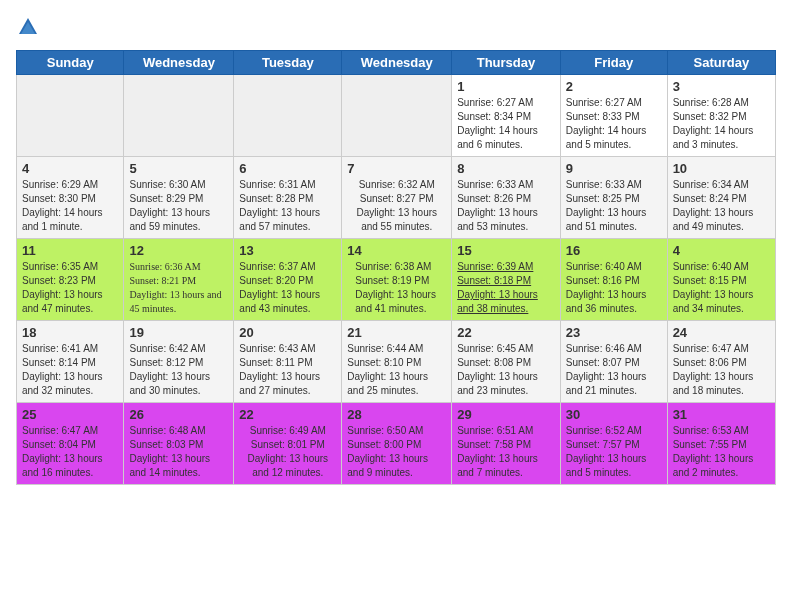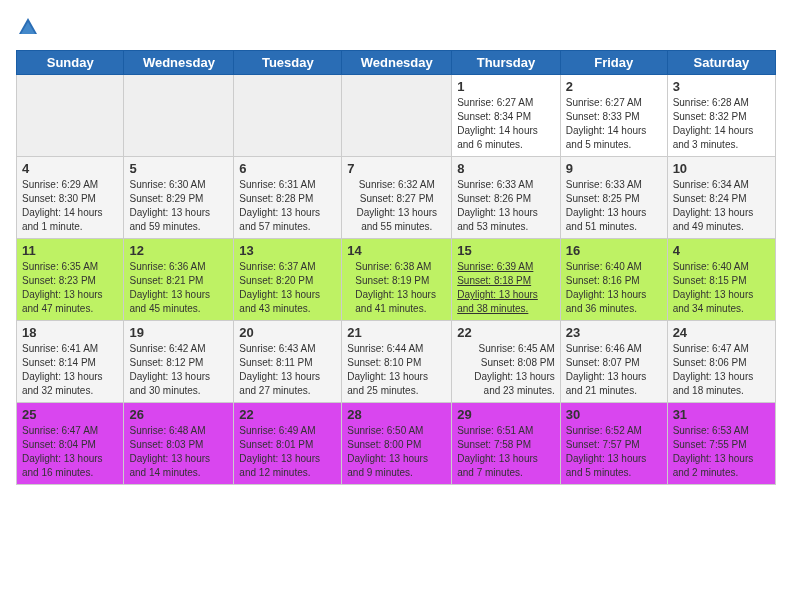--- a/index.html
+++ b/index.html
@@ -125,21 +125,21 @@
       </tr>
       <tr style="background: #bef264;">
         <td>
           <span class="day-num">11</span>
           <div class="day-info" style="white-space: pre-line;">Sunrise: 6:35 AM
 Sunset: 8:23 PM
 Daylight: 13 hours and 47 minutes.</div>
         </td>
         <td>
           <span class="day-num">12</span>
-          <div class="day-info" style="white-space: pre-line;">Sunrise: 6:36 AM
+          <div class="day-info" style="white-space: pre-line; font-family: Liberation Serif, serif;">Sunrise: 6:36 AM
 Sunset: 8:21 PM
 Daylight: 13 hours and 45 minutes.</div>
         </td>
         <td>
           <span class="day-num">13</span>
           <div class="day-info" style="white-space: pre-line;">Sunrise: 6:37 AM
 Sunset: 8:20 PM
 Daylight: 13 hours and 43 minutes.</div>
         </td>
         <td>
@@ -187,21 +187,21 @@
 Daylight: 13 hours and 27 minutes.</div>
         </td>
         <td>
           <span class="day-num">21</span>
           <div class="day-info" style="white-space: pre-line;">Sunrise: 6:44 AM
 Sunset: 8:10 PM
 Daylight: 13 hours and 25 minutes.</div>
         </td>
         <td>
           <span class="day-num">22</span>
-          <div class="day-info" style="white-space: pre-line; text-align: right;">Sunrise: 6:45 AM
+          <div class="day-info" style="white-space: pre-line;">Sunrise: 6:45 AM
 Sunset: 8:08 PM
 Daylight: 13 hours and 23 minutes.</div>
         </td>
         <td>
           <span class="day-num">23</span>
           <div class="day-info" style="white-space: pre-line;">Sunrise: 6:46 AM
 Sunset: 8:07 PM
 Daylight: 13 hours and 21 minutes.</div>
         </td>
         <td>
@@ -219,21 +219,21 @@
 Daylight: 13 hours and 16 minutes.</div>
         </td>
         <td>
           <span class="day-num">26</span>
           <div class="day-info" style="white-space: pre-line;">Sunrise: 6:48 AM
 Sunset: 8:03 PM
 Daylight: 13 hours and 14 minutes.</div>
         </td>
         <td>
           <span class="day-num">22</span>
-          <div class="day-info" style="white-space: pre-line;">Sunrise: 6:49 AM
+          <div class="day-info" style="white-space: pre-line; text-align: center;">Sunrise: 6:49 AM
 Sunset: 8:01 PM
 Daylight: 13 hours and 12 minutes.</div>
         </td>
         <td>
           <span class="day-num">28</span>
           <div class="day-info" style="white-space: pre-line;">Sunrise: 6:50 AM
 Sunset: 8:00 PM
 Daylight: 13 hours and 9 minutes.</div>
         </td>
         <td>

